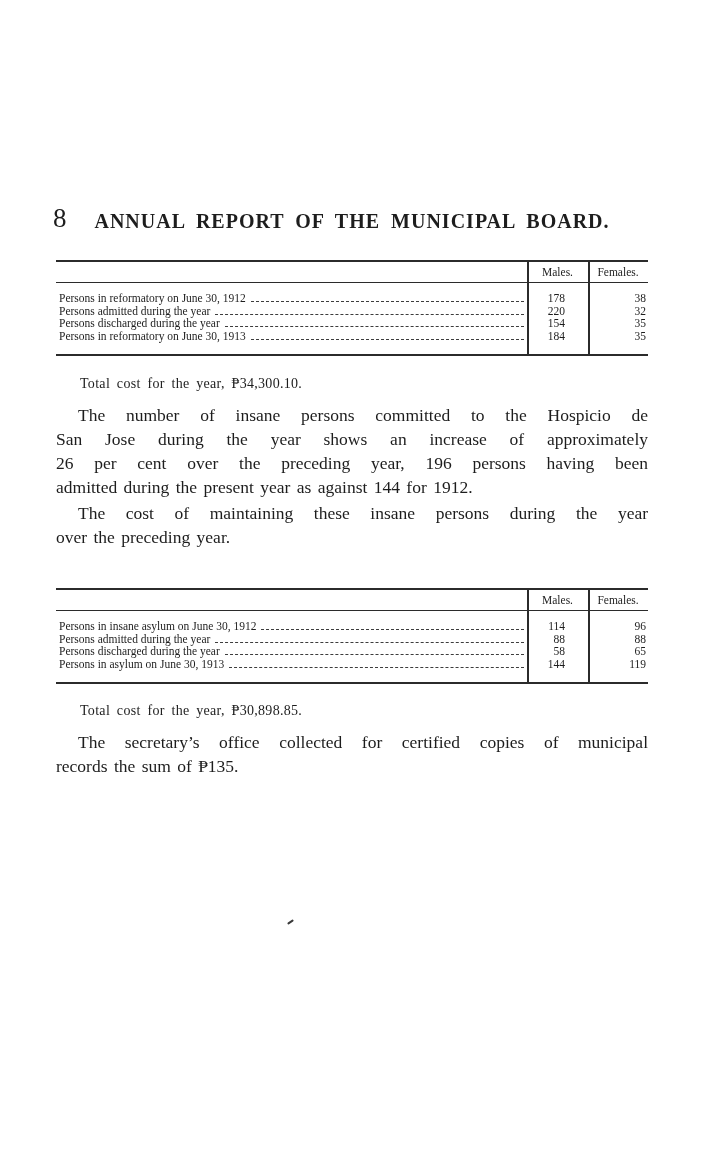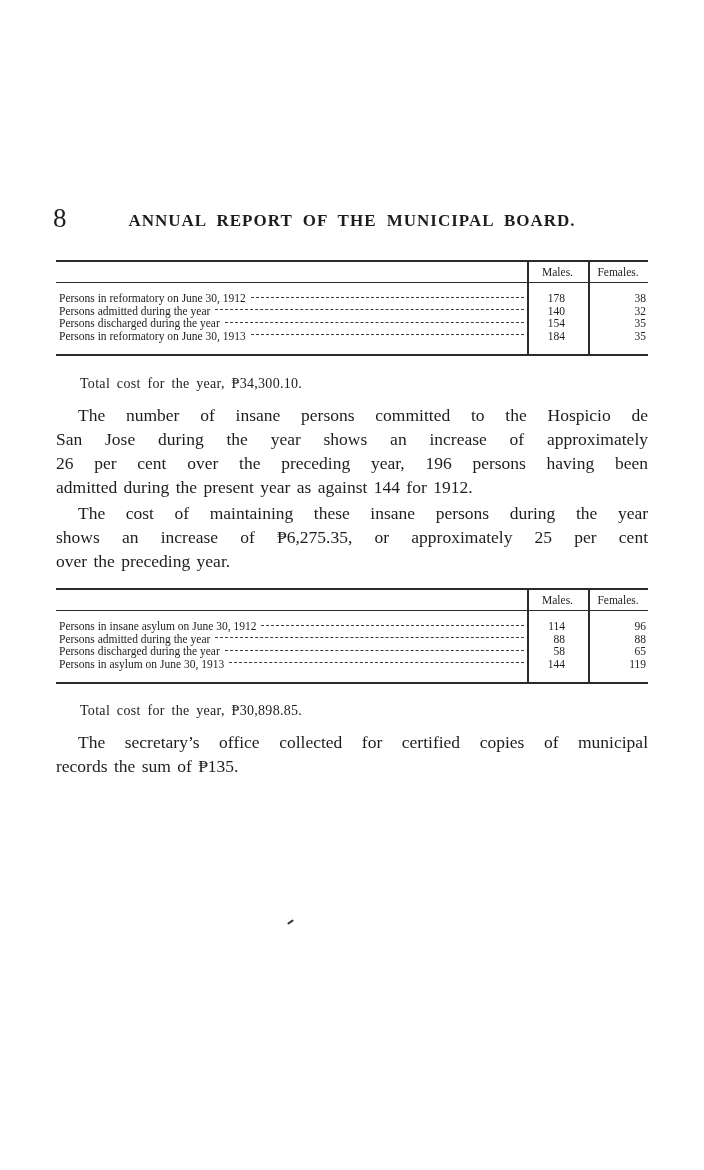--- a/index.html
+++ b/index.html
@@ -12,21 +12,21 @@
     overflow:hidden;
   }
 
   
   .page-num {
     position:absolute; left:53px; top:203px;
     font-size:27px; line-height:30px;
   }
   .page-title {
     position:absolute; left:56px; top:211px; width:592px;
-    text-align:center; font-weight:bold; font-size:17px; line-height:20px;
+    text-align:center; font-weight:bold; font-size:20px; line-height:20px;
     letter-spacing:1px; word-spacing:5px;
   }
 
   
   .stat-table {
     position:absolute; left:56px; width:592px;
     border-top:2px solid var(--rule,#2b2b2b);
     border-bottom:2px solid var(--rule,#2b2b2b);
     font-size:11.5px;
   }
@@ -38,21 +38,21 @@
   .stat-table .vrule.v2 { left:532px; }
   .thead {
     display:flex; align-items:center; height:21px;
     border-bottom:1px solid var(--rule,#2b2b2b);
   }
   .thead .hstub { flex:1; }
   .thead .hcol { width:61px; text-align:center; }
   .thead .hcol.last { width:60px; }
   .tbody { padding:9px 0 12px; }
   .trow { display:flex; height:12.5px; line-height:12.5px; }
-  .tlabel { flex:1; display:flex; padding-left:3px; min-width:0;align-items:center; }
+  .tlabel { flex:1; display:flex; padding-left:3px; min-width:0; }
   .tlabel .lbl { white-space:nowrap; }
   .leader {
     flex:1; border-bottom:1px dashed #3d3d3d;
     margin:0 3px 2.5px 5px;
   }
   .tnum { width:61px; text-align:right; padding-right:23px; }
   .tnum.last { width:60px; padding-right:2px;padding-left:32px; }
 
   .total-note {
     position:absolute; left:80px;
@@ -95,21 +95,21 @@
         <span class="leader"></span>
       </div>
       <div class="tnum">178</div>
       <div class="tnum last">38</div>
     </div>
       <div class="trow">
       <div class="tlabel">
         <span class="lbl">Persons admitted during the year</span>
         <span class="leader"></span>
       </div>
-      <div class="tnum">140</div>
+      <div class="tnum">220</div>
       <div class="tnum last">32</div>
     </div>
       <div class="trow">
       <div class="tlabel">
         <span class="lbl">Persons discharged during the year</span>
         <span class="leader"></span>
       </div>
       <div class="tnum">154</div>
       <div class="tnum last">35</div>
     </div>
@@ -126,21 +126,20 @@
 <div class="total-note" style="top:377px;">Total cost for the year, ₱34,300.10.</div>
 
 <div class="para" style="top:403px;">
     <div class="jline">The number of insane persons committed to the Hospicio de</div>
     <div class="jline">San Jose during the year shows an increase of approximately</div>
     <div class="jline">26 per cent over the preceding year, 196 persons having been</div>
     <div class="jline">admitted during the present year as against 144 for 1912.</div>
   </div>
 <div class="para" style="top:501px;">
     <div class="jline">The cost of maintaining these insane persons during the year</div>
-    <div class="jline">shows an increase of ₱6,275.35, or approximately 25 per cent</div>
     <div class="jline">over the preceding year.</div>
   </div>
 
 <div class="stat-table" style="top:588px;">
   <div class="vrule v1"></div>
   <div class="vrule v2"></div>
   <div class="thead">
     <div class="hstub"></div>
     <div class="hcol">Males.</div>
     <div class="hcol last">Females.</div>

